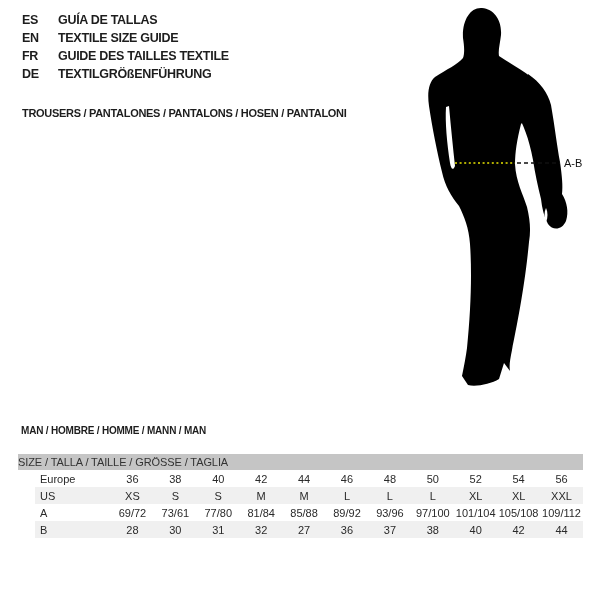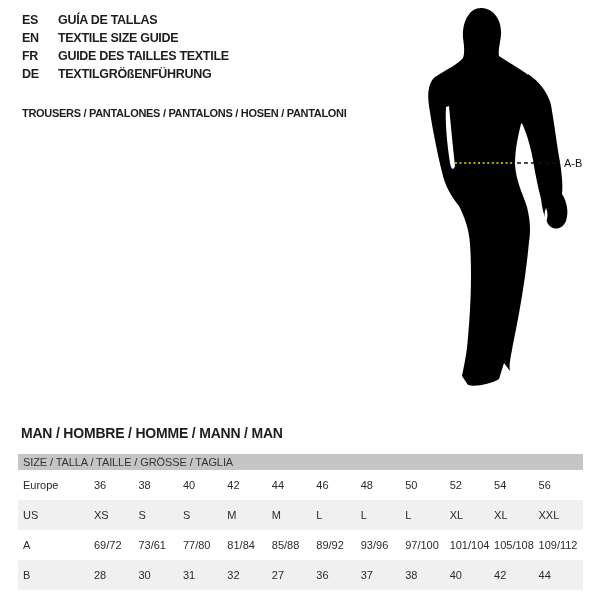--- a/index.html
+++ b/index.html
@@ -27,33 +27,33 @@
     position:absolute;left:22px;top:107px;
     font-size:11px;font-weight:bold;letter-spacing:-0.3px;white-space:nowrap;
   }
   
   .figure{position:absolute;left:400px;top:0;width:200px;height:400px;}
   .figure svg{display:block;width:200px;height:400px;}
   .ab-label{font-family:"Liberation Sans", sans-serif;font-size:11px;fill:#111;}
   
   .man-title{
     position:absolute;left:21px;top:425px;
-    font-size:14px;font-weight:bold;letter-spacing:-0.2px;white-space:nowrap;
+    font-size:10px;font-weight:bold;letter-spacing:-0.2px;white-space:nowrap;
   }
   
   .size-table{position:absolute;left:18px;top:454px;width:565px;font-size:11px;color:#2a2a2a;}
   .t-header{
     height:16px;background:var(--header-bg);
-    display:flex;align-items:center;padding-left:5px;
+    display:flex;align-items:center;
     letter-spacing:-0.1px;color:#333;white-space:nowrap;
   }
-  .t-row{display:flex;height:30px;align-items:center;}
+  .t-row{display:flex;height:17px;align-items:center;margin-left:17px;}
   .t-row.alt{background:var(--alt-bg);}
   .t-label{width:76px;padding-left:5px;}
-  .t-cell{flex:1;text-align:left;white-space:nowrap;}
+  .t-cell{flex:1;text-align:center;white-space:nowrap;}
   
   .notes{position:absolute;left:21px;top:552px;}
   .note-line{font-size:11.5px;font-weight:bold;height:18px;line-height:18px;letter-spacing:-0.2px;white-space:nowrap;}
 </style>
 </head>
 <body>
 
 <div class="lang-block">
     <div class="lang-row">
       <span class="lang-code">ES</span>

